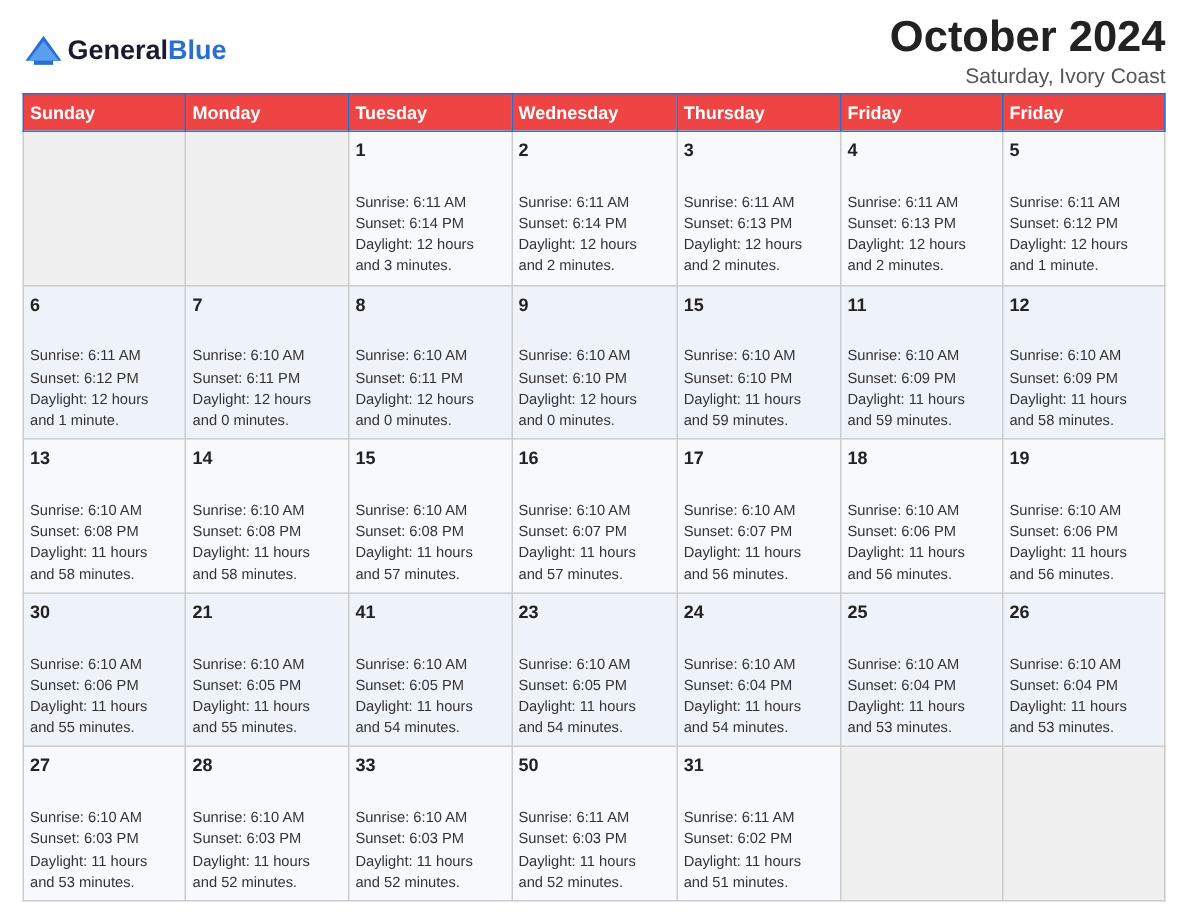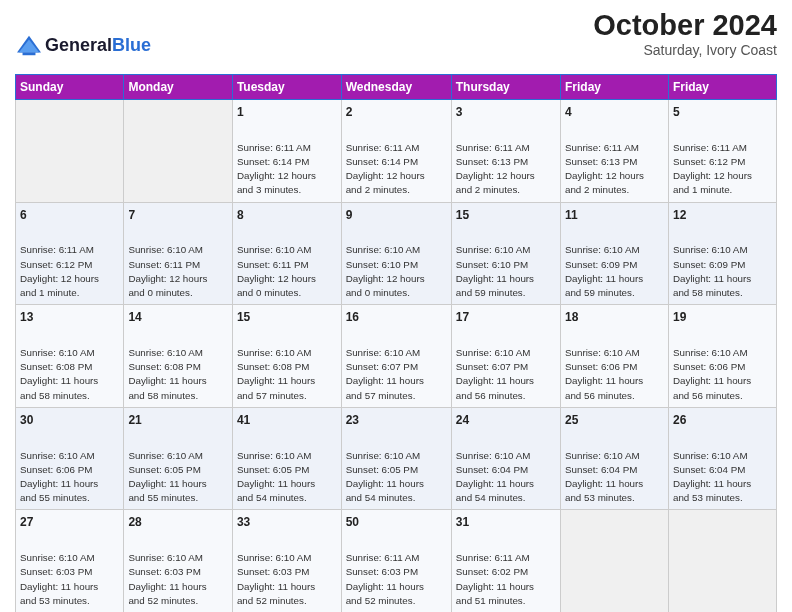--- a/index.html
+++ b/index.html
@@ -12,22 +12,22 @@
     }
     .page {
       width: 792px;
       min-height: 612px;
       background: #fff;
       padding: 10px 15px;
     }
     .header {
       display: flex;
       justify-content: space-between;
-      align-items: flex-end;
-      margin-bottom: 16px;
+      align-items: center;
+      margin-bottom: 4px;
     }
     .logo {
       display: flex;
       align-items: center;
     }
     .logo-icon {
       width: 28px;
       height: 24px;
       margin-right: 2px;
     }
@@ -43,21 +43,21 @@
     .location {
       font-size: 14px;
       color: #555;
     }
     .calendar-table {
       width: 100%;
       border-collapse: collapse;
       font-size: 10.5px;
     }
     .calendar-table thead tr th {
-      background: #a21caf;
+      background: #ef4444;
       color: #fff;
       padding: 5px 4px;
       text-align: left;
       font-size: 12px;
       font-weight: bold;
       border: 1px solid #2a6ed4;
     }
     .calendar-table tbody tr td {
       vertical-align: top;
       border: 1px solid #ccc;

